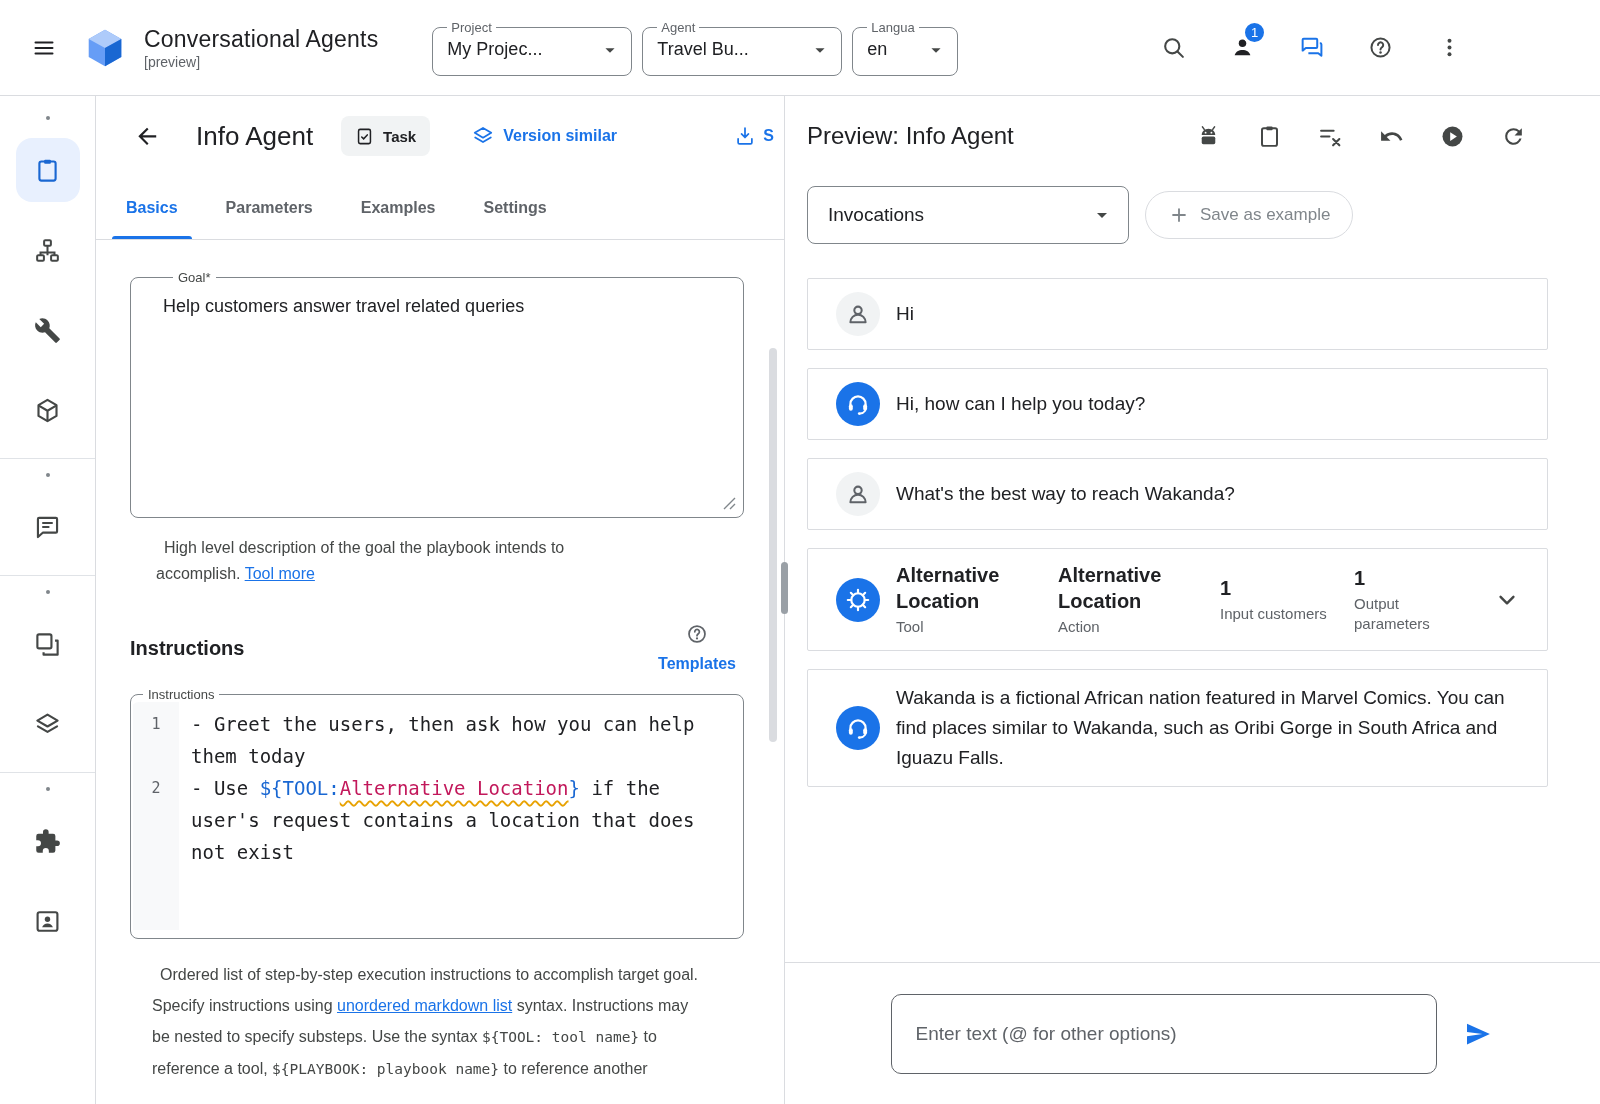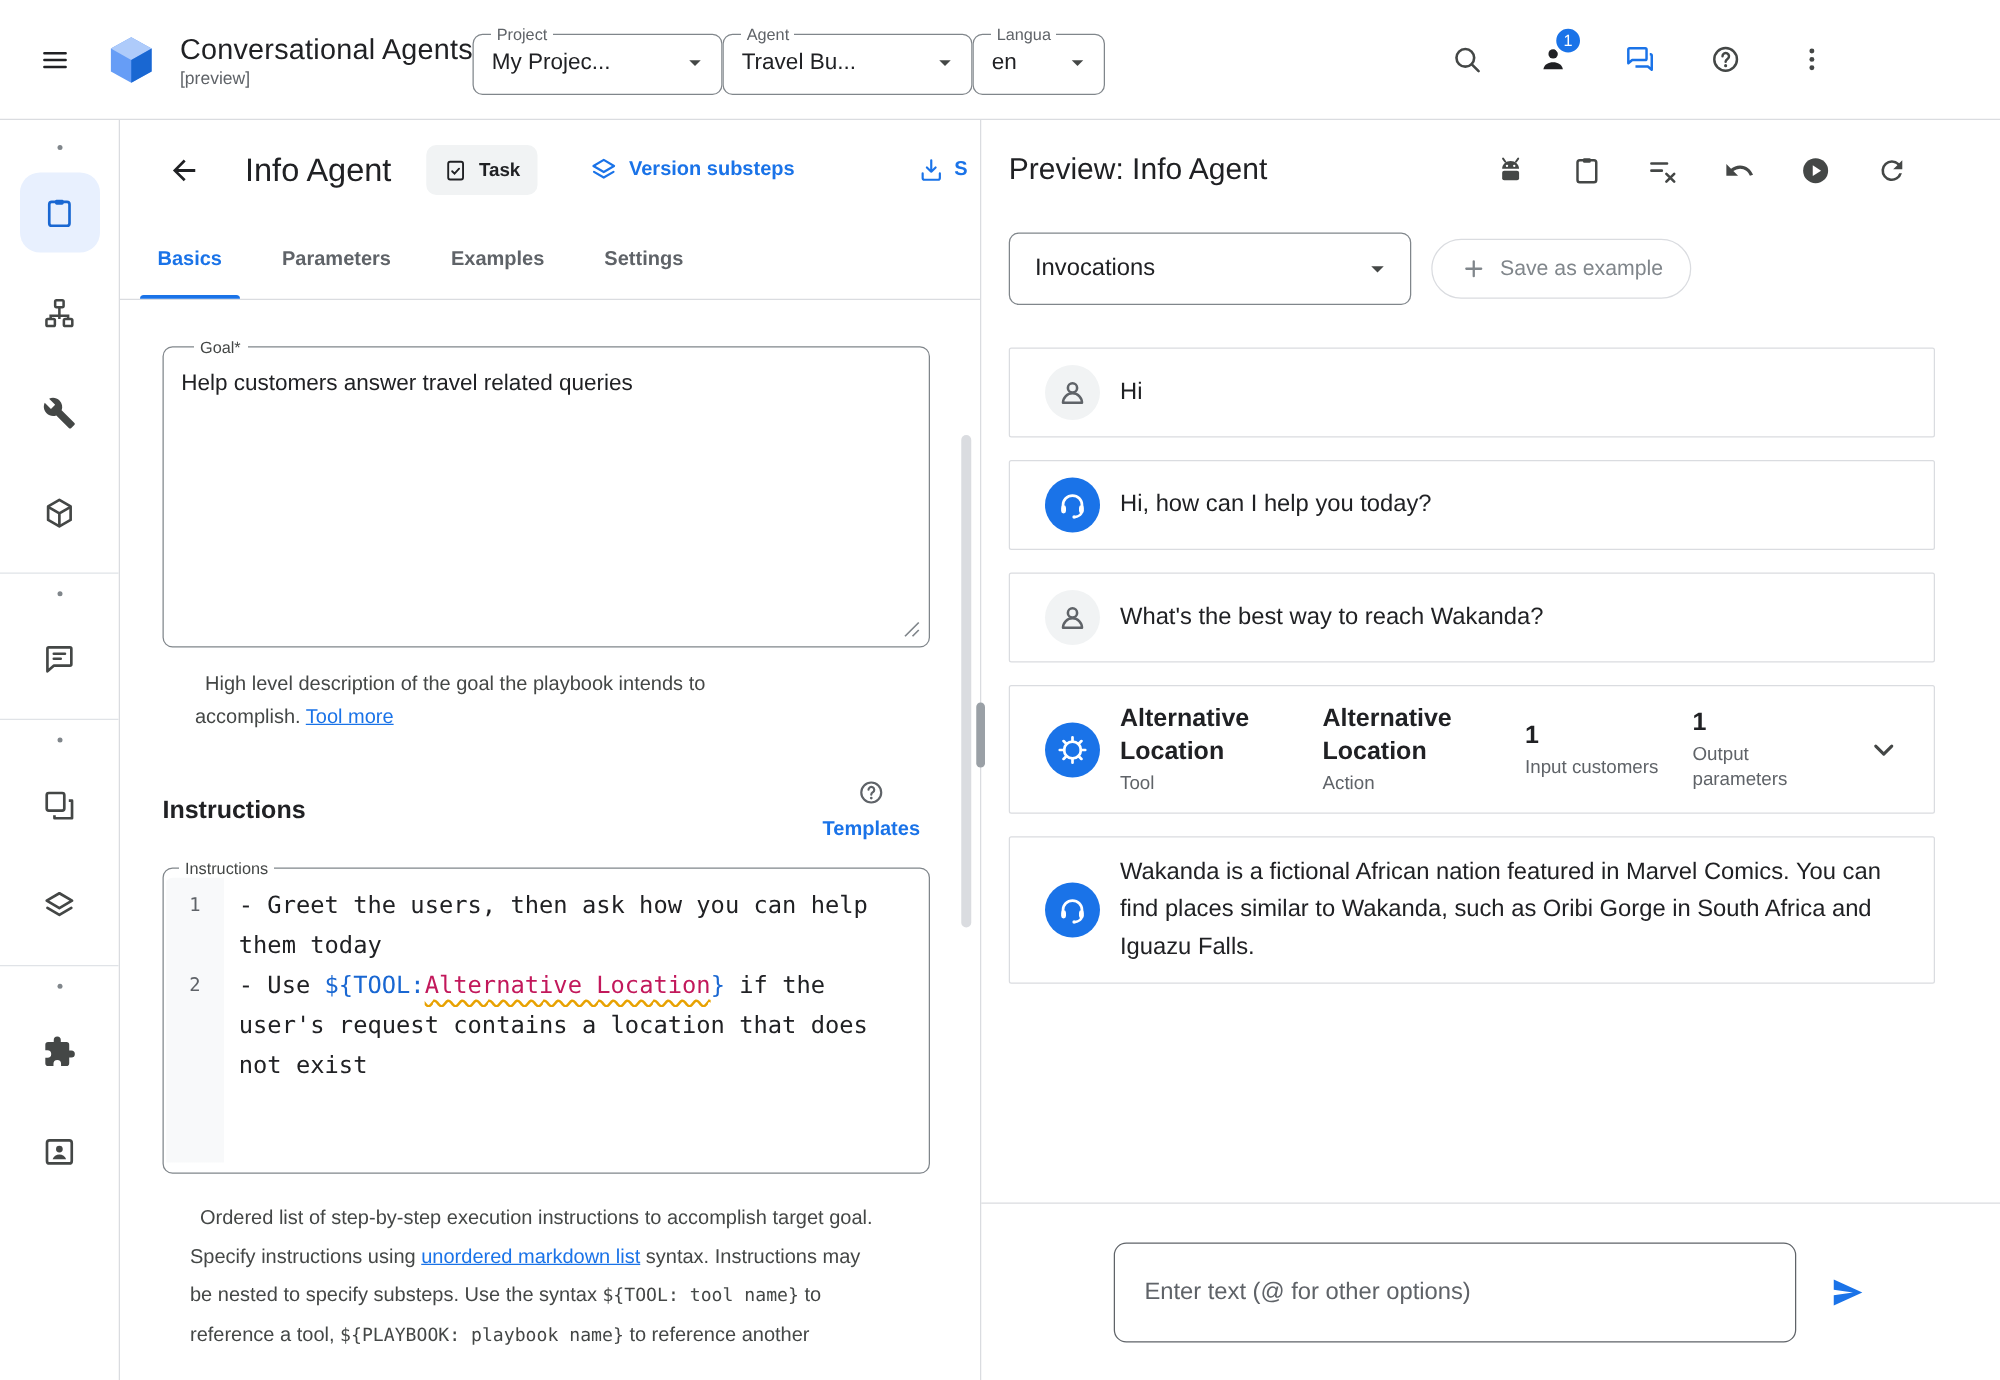--- a/index.html
+++ b/index.html
@@ -13,21 +13,21 @@
   [data-icon] svg{ width:100%; height:100%; display:block; }
 
   
   .topbar{ height:96px; display:flex; align-items:center; padding:0 136px 0 30px; border-bottom:1px solid #dadce0; background:#fff; }
   .icon-btn{ background:none; border:none; cursor:pointer; color:#444746; display:flex; align-items:center; justify-content:center; padding:2px; }
   .hamburger{ color:#202124; margin-right:24px; }
   .logo{ width:46px; height:46px; margin-right:16px; }
   .title-wrap{ display:flex; flex-direction:column; }
   .app-title{ font-size:23px; color:#202124; letter-spacing:.2px; }
   .app-subtitle{ font-size:14px; color:#5f6368; margin-top:1px; }
-  .selectors{ display:flex; gap:0; }
+  .selectors{ display:flex; gap:10px; margin-left:54px; }
   fieldset.select{ border:1px solid #80868b; border-radius:8px; height:56px; padding:0 10px 0 14px; cursor:pointer; background:#fff; }
   fieldset.select legend{ font-size:13px; color:#5f6368; padding:0 4px; }
   .sel-project,.sel-agent{ width:200px; }
   .sel-lang{ width:106px; }
   .select-row{ display:flex; align-items:center; justify-content:space-between; height:30px; }
   .select-value{ font-size:18px; color:#202124; white-space:nowrap; overflow:hidden; }
   .dd-arrow{ width:22px; height:22px; color:#444746; }
   .topbar-right{ margin-left:auto; display:flex; align-items:center; gap:40px; }
   .topbar-right .icon-btn [data-icon]{ width:25px; height:25px; }
   .badge-wrap{ position:relative; color:#202124; }
@@ -58,21 +58,21 @@
   .version-link [data-icon]{ width:22px; height:22px; }
   .save-partial{ margin-left:auto; color:var(--accent); font-size:16px; font-weight:bold; display:flex; align-items:center; gap:7px; cursor:pointer; overflow:hidden; }
   .save-partial [data-icon]{ width:22px; height:22px; }
   .tabs{ display:flex; height:64px; border-bottom:1px solid #dadce0; padding-left:6px; align-items:stretch; }
   .tab{ padding:0 24px; display:flex; align-items:center; font-size:16px; font-weight:bold; color:#5f6368; position:relative; cursor:pointer; }
   .tab.active{ color:var(--accent); }
   .tab.active::after{ content:""; position:absolute; left:10px; right:10px; bottom:0; height:3px; background:var(--accent); border-radius:3px 3px 0 0; }
   .lp-content{ flex:1; padding:30px 40px 0 34px; overflow:hidden; }
   fieldset.field{ border:1px solid #80868b; border-radius:8px; width:100%; }
   fieldset.field legend{ font-size:13px; color:#444746; padding:0 5px; margin-left:10px; }
-  .goal-field{ height:248px; position:relative; padding:4px 14px; }
+  .goal-field{ height:248px; position:relative; padding:4px 32px; }
   .goal-text{ font-size:18px; line-height:27px; color:#202124; padding-top:4px; cursor:text; }
   .resize-handle{ position:absolute; right:7px; bottom:7px; cursor:nwse-resize; line-height:0; }
   .helper-text{ padding:17px 0 0 26px; font-size:16px; line-height:26px; color:#444746; width:520px; text-indent:8px; }
   .seg-link{ color:var(--accent); text-decoration:underline; cursor:pointer; }
   .seg-mono{ font-family:"DejaVu Sans Mono", monospace; font-size:14.5px; }
   .instr-head{ display:flex; align-items:center; justify-content:space-between; margin:36px 0 14px; padding-right:8px; }
   .instr-title{ font-size:20px; font-weight:bold; color:#202124; }
   .templates-link{ display:flex; align-items:center; gap:10px; color:var(--accent); font-size:16px; font-weight:bold; cursor:pointer;flex-direction:column; }
   .templates-link .q-ic{ color:#5f6368; width:22px; height:22px; }
   .instr-field{ height:252px; padding:0 2px 2px; overflow:hidden; }
@@ -326,21 +326,21 @@
           </span>
         <span>Task</span>
       </button>
       <div class="version-link">
         <span data-icon="layers">
             <svg viewBox="0 0 24 24" xmlns="http://www.w3.org/2000/svg">
               <path d="M12 3.2l9 5.3-9 5.3-9-5.3z" fill="none" stroke="currentColor" stroke-width="1.9" stroke-linejoin="round"></path>
               <path d="M3.5 13.6l8.5 5 8.5-5" fill="none" stroke="currentColor" stroke-width="1.9" stroke-linecap="round" stroke-linejoin="round"></path>
             </svg>
           </span>
-        <span>Version substeps</span>
+        <span>Version similar</span>
       </div>
       <div class="save-partial">
         <span data-icon="download">
             <svg viewBox="0 0 24 24" xmlns="http://www.w3.org/2000/svg">
               <path d="M12 3.5v10M8.2 9.8l3.8 3.7 3.8-3.7" fill="none" stroke="currentColor" stroke-width="1.9" stroke-linecap="round" stroke-linejoin="round"></path>
               <path d="M4.5 15v4A1.5 1.5 0 0 0 6 20.5h12a1.5 1.5 0 0 0 1.5-1.5v-4" fill="none" stroke="currentColor" stroke-width="1.9" stroke-linecap="round"></path>
             </svg>
           </span>
         <span>S</span>
       </div>

